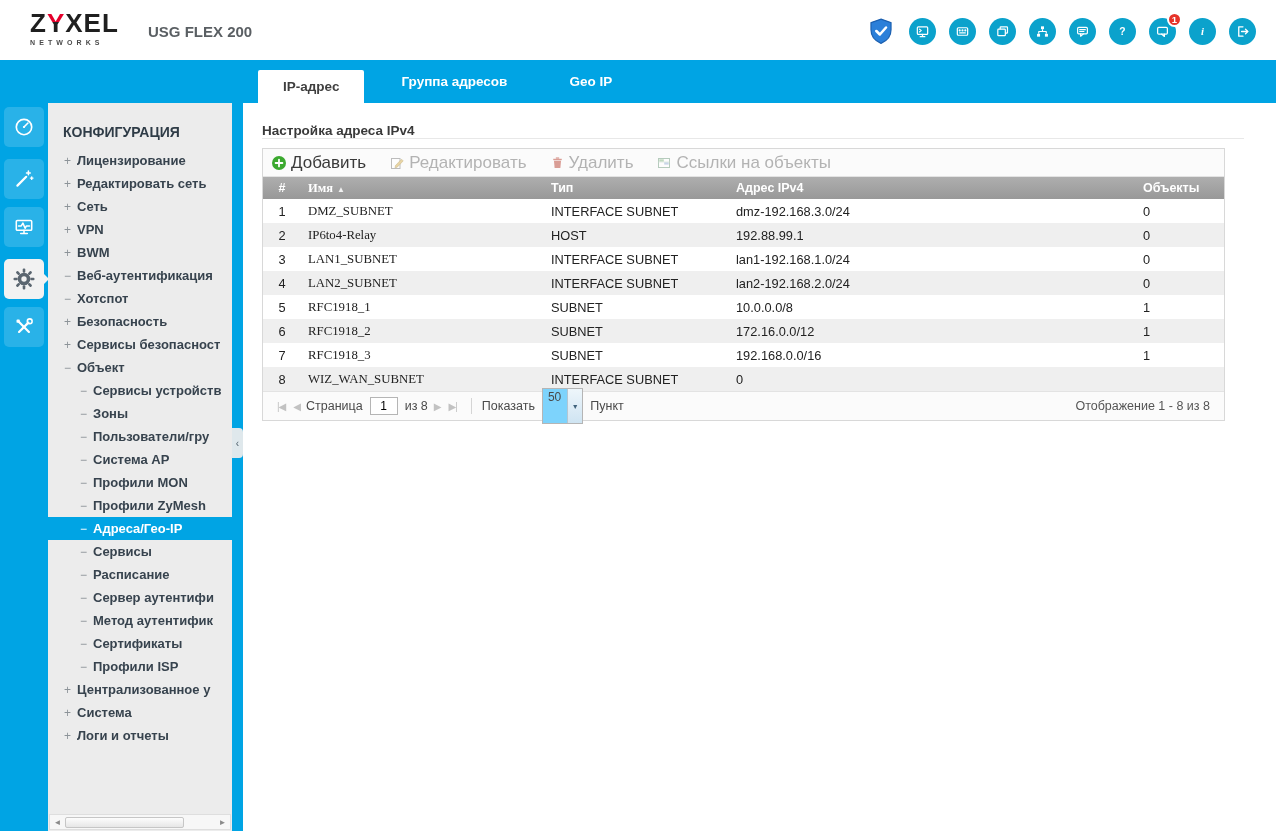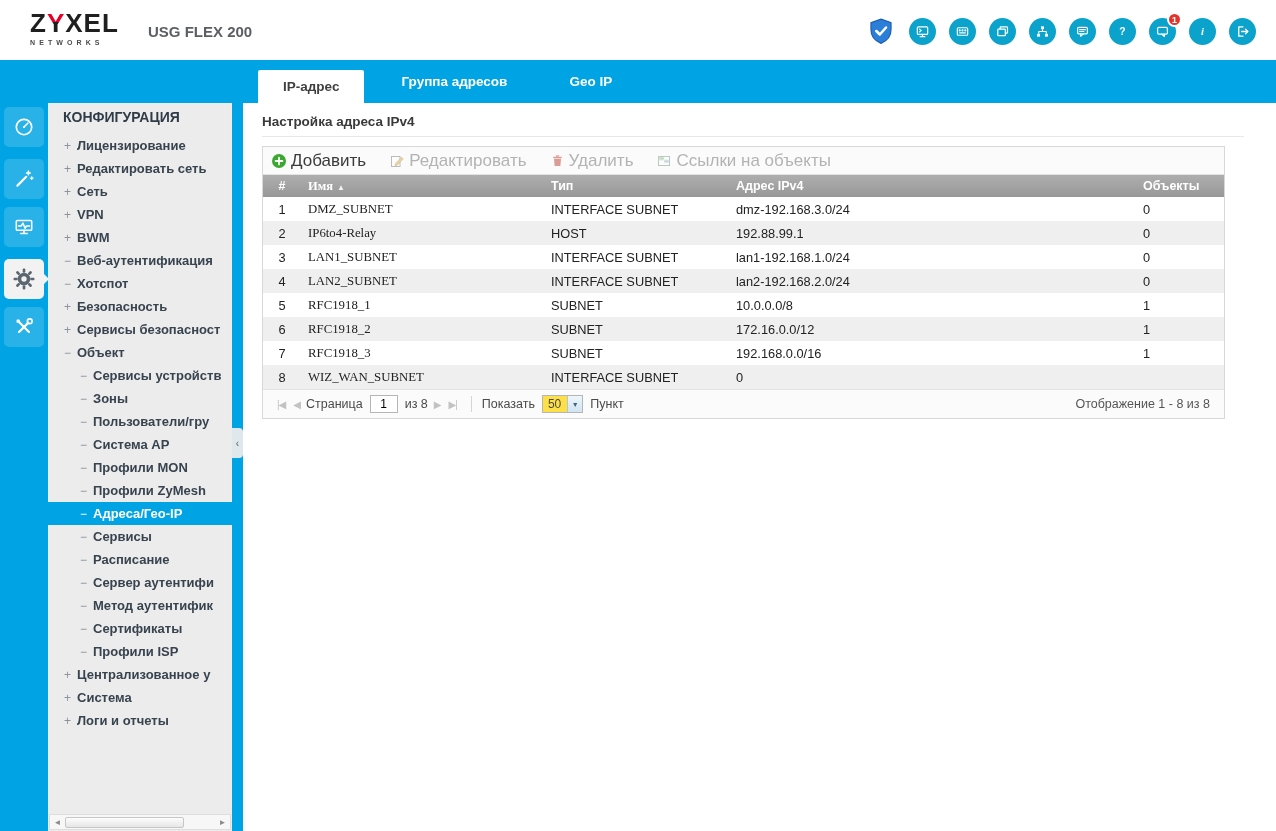--- a/index.html
+++ b/index.html
@@ -31,21 +31,21 @@
   .tab.active { background:#fff; color:#3f3f3f; margin-top:10px; border-radius:2px 2px 0 0; }
   
   .strip { position:absolute; top:103px; left:0; width:48px; height:728px; background:#00a4e4; }
   .tile { position:absolute; left:4px; width:40px; height:40px; border-radius:5px;
           background:rgba(255,255,255,0.16); display:flex; align-items:center; justify-content:center; cursor:pointer; }
   .tile.active { background:#f2f2f2; }
   .tile.active::after { content:""; position:absolute; right:-5px; top:14px;
           border-left:6px solid #f2f2f2; border-top:6px solid transparent; border-bottom:6px solid transparent; }
   
   .nav { position:absolute; top:103px; left:48px; width:184px; height:728px; background:#ececec; overflow:hidden; }
-  .nav-title { padding:6px 0 9px 15px; font-size:14px; font-weight:bold; color:#2f3c47; }
+  .nav-title { padding:21px 0 9px 15px; font-size:14px; font-weight:bold; color:#2f3c47; }
   .nav-item { height:23px; display:flex; align-items:center; font-size:13px; font-weight:bold;
               color:#37434e; white-space:nowrap; overflow:hidden; cursor:pointer; }
   .nav-item .pfx { color:#8c9398; width:9px; margin-right:5px; font-weight:normal; font-size:12px;
                    text-align:center; flex:none; }
   .lvl0 { padding-left:15px; }
   .lvl1 { padding-left:31px; }
   .nav-item.active { background:#00a4e4; color:#fff; }
   .nav-item.active .pfx { color:#fff; }
   .nav-hscroll { position:absolute; left:1px; right:1px; bottom:1px; height:16px; background:#f7f7f7;
                  border:1px solid #dedede; display:flex; align-items:center; }
@@ -54,21 +54,21 @@
   .hs-thumb { width:66%; height:11px; background:linear-gradient(#fdfdfd,#e6e6e6);
               border:1px solid #c6c6c6; border-radius:2px; cursor:pointer; }
   .hs-track { flex:1; }
   
   .edge { position:absolute; top:103px; left:232px; width:11px; height:728px; background:#00a4e4; }
   .collapse { position:absolute; top:325px; left:0; width:11px; height:30px; background:#dfe8ec;
               border-radius:0 4px 4px 0; display:flex; align-items:center; justify-content:center;
               font-size:10px; color:#50606c; cursor:pointer; }
   
   .main { position:absolute; top:103px; left:243px; width:1033px; height:728px; background:#fff; }
-  .sec-wrap { margin:11px 32px 0 19px; border-bottom:1px solid #e8e8e8; padding-bottom:7px; }
+  .sec-wrap { margin:20px 32px 0 19px; border-bottom:1px solid #e8e8e8; }
   .sec-title { font-size:13.5px; font-weight:bold; color:#3a3a3a; }
   .box { margin:9px 0 0 19px; width:963px; border:1px solid #d8d8d8; background:#fff; }
   .toolbar { height:28px; background:#fbfbfb; border-bottom:1px solid #e3e3e3; display:flex;
              align-items:center; padding-left:9px; font-size:17px; }
   .tool { display:flex; align-items:center; gap:5px; margin-right:24px; }
   .tool.on { color:#3a3a3a; cursor:pointer; }
   .tool.off { color:#b3b3b3; cursor:default; }
   .thead { display:flex; background:linear-gradient(#aeaeae,#989898); height:22px; align-items:center;
            color:#fff; font-weight:bold; font-size:12.5px; }
   .c0 { width:38px; text-align:center; flex:none; }
@@ -79,22 +79,22 @@
   .sort { font-size:8px; color:#f2f2f2; margin-left:4px; }
   .trow { display:flex; height:24px; align-items:center; font-size:12.8px; color:#222;
           background:#fff; cursor:pointer; }
   .trow.alt { background:#efefef; }
   .tfoot { height:29px; background:#fbfbfb; border-top:1px solid #e3e3e3; display:flex;
            align-items:center; padding:0 10px; font-size:12.5px; color:#4a4a4a; }
   .pg-btn { color:#c2c2c2; font-size:10px; margin:0 4px; cursor:default; letter-spacing:-1px; }
   .pg-input { width:28px; height:18px; border:1px solid #b5b5b5; font-size:12px; text-align:center;
               margin:0 7px; background:#fff; font-family:inherit; }
   .vsep { width:1px; height:16px; background:#d5d5d5; margin:0 10px; flex:none; }
-  .size-select { display:flex; align-items:stretch; border:1px solid #b5b5b5; background:#fde047;
-                 height:18px; margin:0 7px; cursor:pointer; }
+  .size-select { display:flex; align-items:stretch; border:1px solid #b5b5b5; background:#7dd3fc;
+                 height:36px; margin:0 7px; cursor:pointer; }
   .size-val { padding:1px 6px 0 5px; font-size:12px; min-width:20px; }
   .size-btn { width:15px; background:linear-gradient(#eef6fb,#cfe4f2); border-left:1px solid #b4c6d2;
               display:flex; align-items:center; justify-content:center; font-size:7px; color:#41637c; }
   .display-info { margin-left:auto; color:#555; padding-right:4px; }
   .mr2 { margin-right:2px; } .ml2 { margin-left:2px; }
 </style>
 </head>
 <body>
 
 <header class="topbar">

